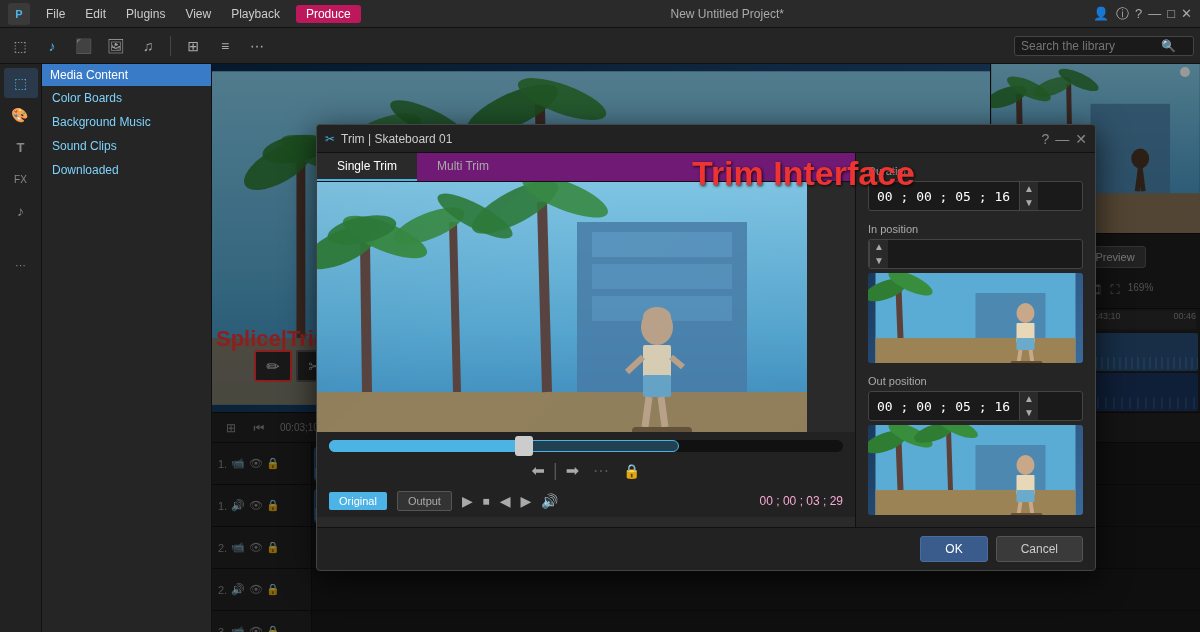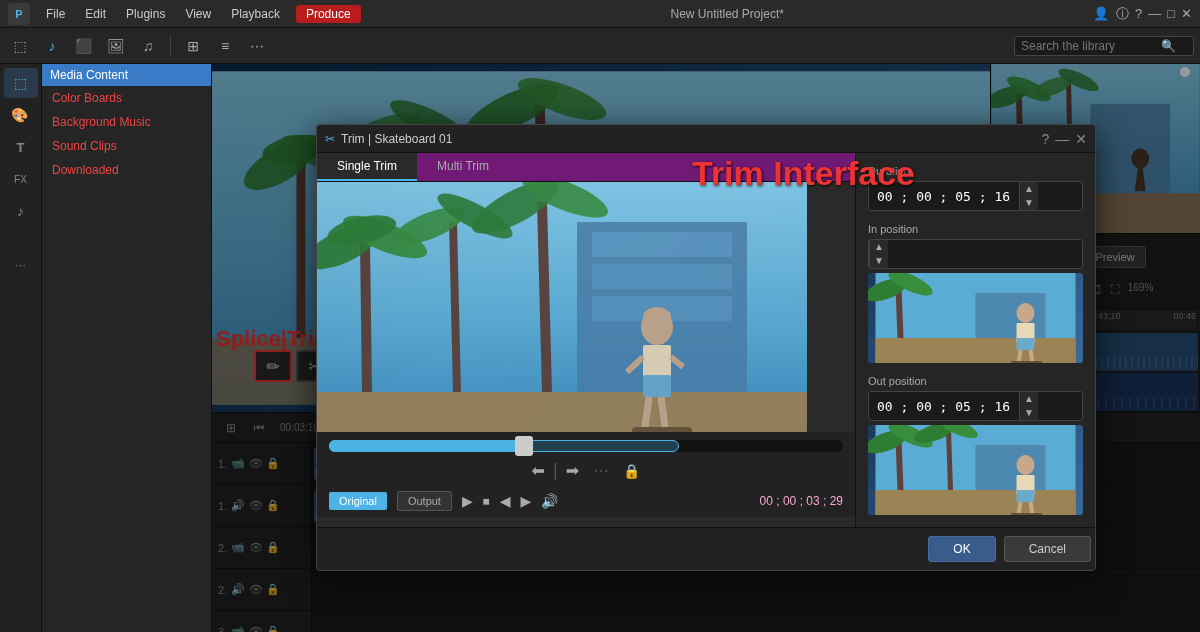--- a/index.html
+++ b/index.html
@@ -35,21 +35,21 @@
       font-size: 11px;
       font-weight: bold;
     }
     .menu-bar .menu-item {
       font-size: 12px;
       color: #ccc;
       cursor: pointer;
       padding: 2px 4px;
     }
     .produce-btn {
-      background: #b91c1c;
+      background: #be185d;
       color: #fff;
       border: none;
       border-radius: 3px;
       padding: 2px 10px;
       font-size: 12px;
       cursor: pointer;
     }
     .menu-bar .title {
       flex: 1;
       text-align: center;
@@ -150,21 +150,21 @@
     .media-panel-header {
       background: #3a7bc8;
       padding: 4px 8px;
       font-size: 12px;
       color: #fff;
       font-weight: 500;
     }
     .media-panel-item {
       padding: 5px 10px;
       font-size: 12px;
-      color: #ef4444;
+      color: #7dd3fc;
       cursor: pointer;
     }
 
     
     .content-area {
       flex: 1;
       display: flex;
       flex-direction: column;
       position: relative;
       background: #1a1a1a;
@@ -524,21 +524,21 @@
       background: linear-gradient(135deg, #1a3a5c, #3a6a9c);
       border-radius: 3px;
       overflow: hidden;
       position: relative;
     }
 
     .trim-dialog-footer {
       display: flex;
       justify-content: flex-end;
       gap: 8px;
-      padding: 8px 4px;
+      padding: 8px 12px;
       background: #222;
       border-top: 1px solid #111;
       border-radius: 0 0 4px 4px;
     }
     .dialog-btn {
       padding: 5px 24px;
       font-size: 12px;
       border-radius: 3px;
       cursor: pointer;
     }

